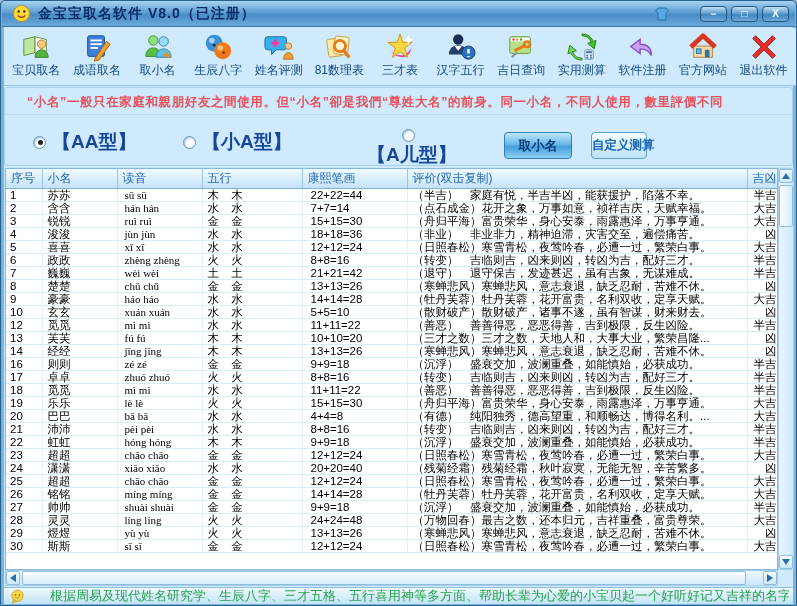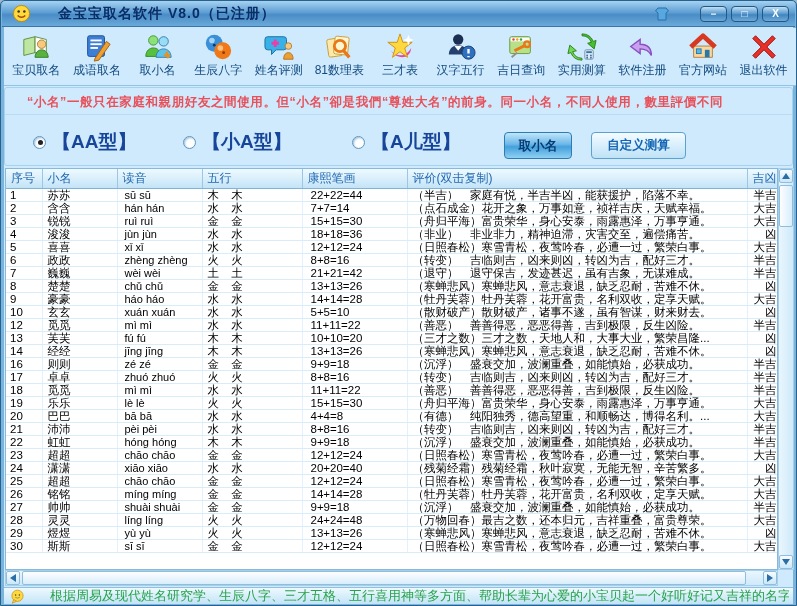--- a/index.html
+++ b/index.html
@@ -35,36 +35,36 @@
   .controls{position:absolute;left:4px;right:4px;top:115px;height:49px;}
   .radio-group{position:absolute;top:13px;height:26px;display:flex;align-items:center;cursor:default;}
   .rdot{width:13px;height:13px;border-radius:50%;background:#fff;border:1px solid #5d94c2;
     box-shadow:inset 1px 1px 2px #9fc2da;margin-right:6px;position:relative;flex:none;}
   .rdot.sel::after{content:"";position:absolute;left:3.5px;top:3.5px;width:5px;height:5px;border-radius:50%;background:#222;}
   .rlabel{font-size:19px;font-weight:bold;color:#17459a;white-space:nowrap;}
   .btn{position:absolute;top:16px;height:27px;border-radius:4px;font-weight:bold;
     text-align:center;cursor:default;white-space:nowrap;}
   .btn-primary{left:499px;width:68px;border:1px solid #2f7cb5;color:#083c74;font-size:13px;line-height:25px;
     background:linear-gradient(#bfe6fa,#6cb7e8 45%,#44a0dd 55%,#8fd0f2);}
-  .btn-secondary{left:586px;width:95px;border:1px solid #5aa0d0;color:#1466b4;font-size:12.5px;line-height:25px;
+  .btn-secondary{left:586px;width:56px;border:1px solid #5aa0d0;color:#1466b4;font-size:12.5px;line-height:25px;
     background:linear-gradient(#f4fcff,#d3ecfb 60%,#bfe2f6);}
   
   .table-wrap{position:absolute;left:4px;top:167px;width:773px;height:402px;background:#fff;
     border:1px solid #86b9dc;overflow:hidden;}
   table{border-collapse:collapse;table-layout:fixed;width:773px;}
   th{height:19px;font-size:12px;font-weight:normal;color:#2168b2;text-align:left;
     background:linear-gradient(#eef9ff,#d7eefb 55%,#c3e3f6);
     border-right:1px solid #9dc6e4;border-bottom:1px solid #7fb3d8;
     padding:0 0 0 5px;white-space:nowrap;overflow:hidden;}
   th.c6,td.c6{text-align:right;padding:0 2px 0 0;}
   td{height:12px;font-size:11.5px;line-height:12px;color:#000;
     border-right:1px solid #e2f1fb;border-bottom:1px solid #d8edf9;
     padding:0 0 0 5px;white-space:nowrap;overflow:hidden;}
   td.c0{padding-left:4px;}
-  td.c2{font-family:Liberation Sans, sans-serif;font-size:11px;padding-left:7px;}
+  td.c2{font-family:Liberation Serif, serif;font-size:11px;padding-left:7px;}
   td.c3{word-spacing:9px;}
   td.c4{padding-left:8px;}
   tr{background:#fff;}
   
   .vscroll{position:absolute;left:777px;top:167px;width:16px;height:402px;
     background:linear-gradient(90deg,#e9f6fe,#cfe9fa);border:1px solid #a8cfe9;}
   .hscroll{position:absolute;left:4px;top:569px;width:773px;height:16px;
     background:linear-gradient(#e9f6fe,#cfe9fa);border:1px solid #a8cfe9;}
   .sbtn{position:absolute;width:14px;height:14px;background:linear-gradient(#f7fcff,#cbe7f8);
     border:1px solid #8fbedd;border-radius:2px;display:flex;align-items:center;justify-content:center;}
@@ -88,21 +88,21 @@
 
 <div class="window">
 
   <div class="titlebar">
     <span class="app-ic" id="app-icon"><svg viewBox="0 0 20 20">
           <circle cx="10" cy="10" r="8.5" fill="#ffd83a" stroke="#b88a10"></circle>
           <circle cx="7" cy="8" r="1.3" fill="#333"></circle>
           <circle cx="13" cy="8" r="1.3" fill="#333"></circle>
           <path d="M6 12 q4 4 8 0" stroke="#a04010" stroke-width="1.5" fill="none"></path>
         </svg></span>
-    <span class="title" style="color: rgb(10, 46, 102); margin-left: 20px;">金宝宝取名软件 V8.0（已注册）</span>
+    <span class="title" style="color: rgb(10, 46, 102);">金宝宝取名软件 V8.0（已注册）</span>
     <div class="win-controls">
       <span class="skin" id="skin-icon"><svg viewBox="0 0 16 16">
             <path d="M4 2 h8 l2.5 3 -2.5 2 v7 h-8 v-7 l-2.5-2 z" fill="#58a8e0" stroke="#2a6ea8"></path>
           </svg></span>
       <span class="wbtn">－</span>
       <span class="wbtn">□</span>
       <span class="wbtn">X</span>
     </div>
   </div>
 
@@ -241,21 +241,21 @@
     <span class="btn btn-primary">取小名</span>
     <span class="btn btn-secondary">自定义测算</span>
   <span class="radio-group" style="left: 28px;">
         <span class="rdot sel"></span>
         <span class="rlabel">【AA型】</span>
       </span>
       <span class="radio-group" style="left: 178px;">
         <span class="rdot"></span>
         <span class="rlabel">【小A型】</span>
       </span>
-      <span class="radio-group" style="left: 347px;">
+      <span class="radio-group" style="left: 362px; flex-direction: column;">
         <span class="rdot"></span>
         <span class="rlabel">【A儿型】</span>
       </span>
     </div>
 
   <div class="table-wrap">
     <table id="name-table">
       <colgroup id="cols">
           <col style="width: 36px;">
           <col style="width: 75px;">

